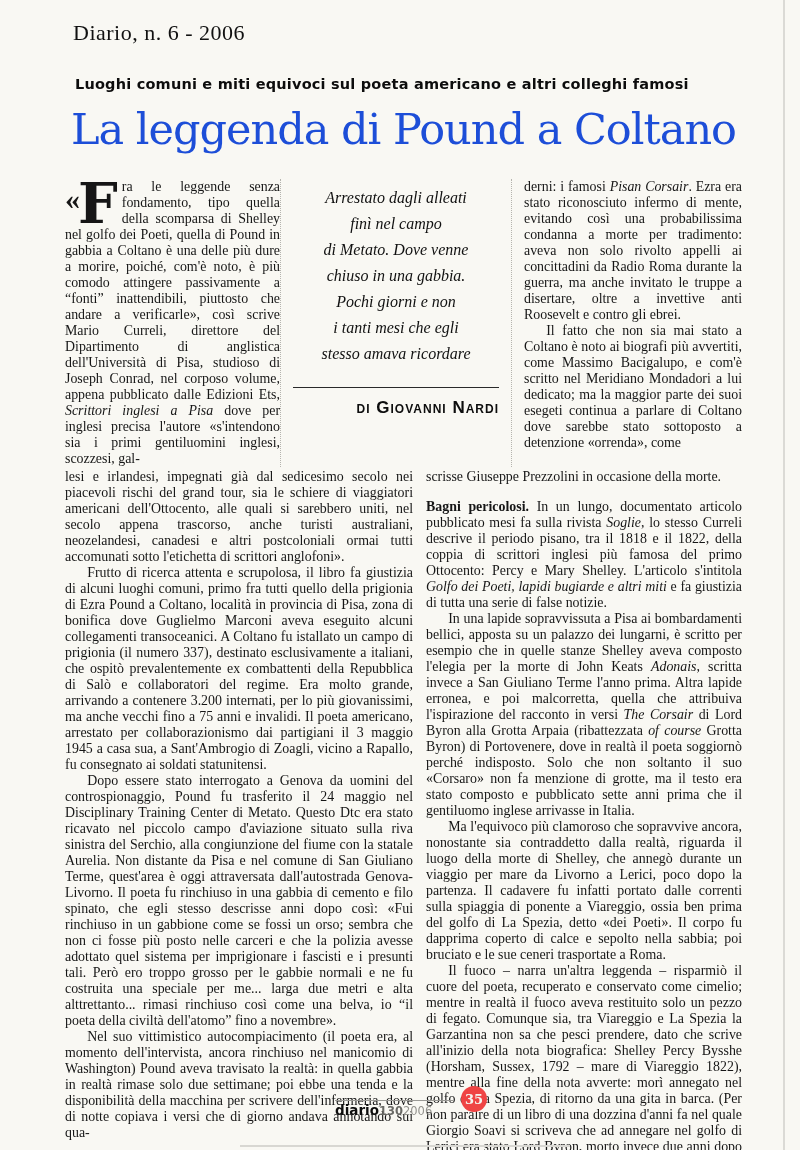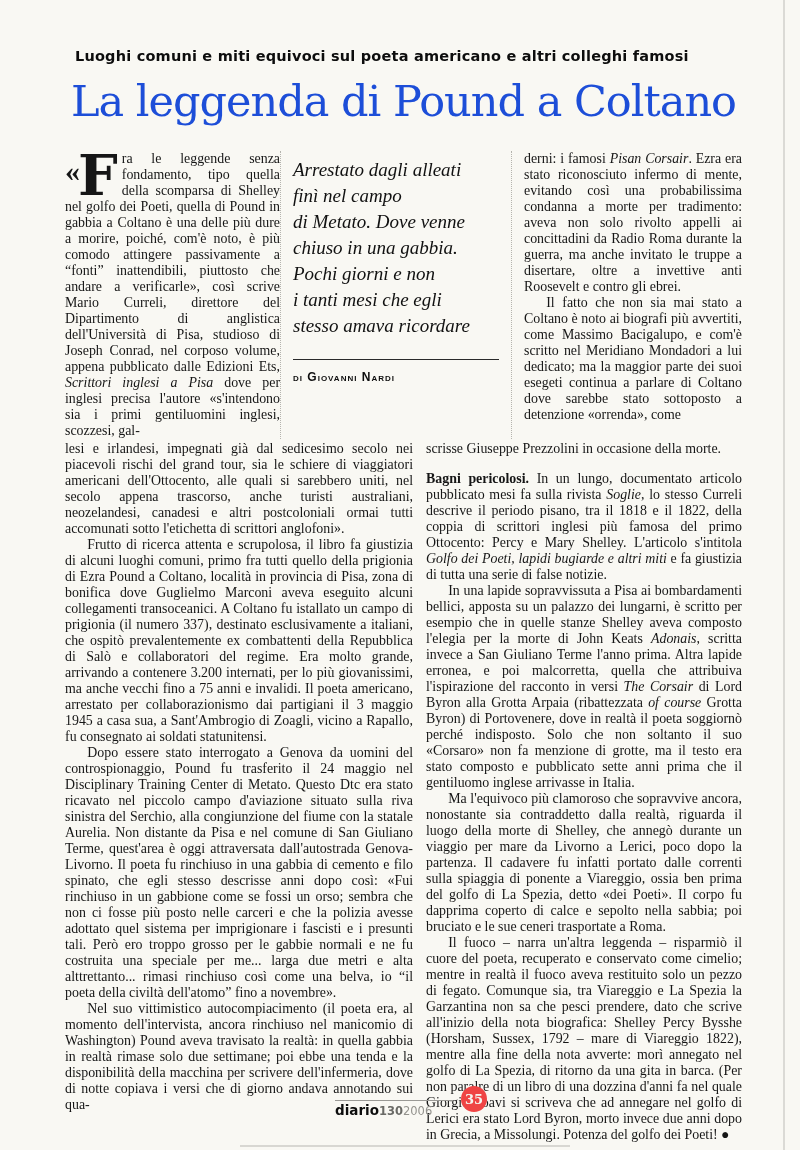--- a/index.html
+++ b/index.html
@@ -50,31 +50,31 @@
   .bodytext p.ind{text-indent:1.6em;}
   .bodytext i{font-style:italic;}
   .bodytext b{font-weight:bold;}
 
   .dropcap{float:left;margin:2px 4px 0 0;line-height:.82;}
   .dropcap .dq{font-size:30px;font-weight:bold;vertical-align:14px;letter-spacing:-2px;}
   .dropcap .dl{font-size:56px;font-weight:bold;font-family:"DejaVu Serif", serif;}
 
   .pullquote{
     font-style:italic;
-    font-size:19px;line-height:26px;
-    text-align:left;
+    font-size:16px;line-height:26px;
+    text-align:center;
     white-space:pre-line;
     color:#111;
     margin-top:2px;
   }
   .byline-rule{border:none;border-top:1.5px solid #2a2a2a;margin:20px 0 10px 0;}
   .byline{
-    text-align:left;
+    text-align:right;
     font-family:"Liberation Sans", sans-serif;
-    font-weight:bold;font-size:12px;
+    font-weight:bold;font-size:17px;
     font-variant:small-caps;letter-spacing:1px;color:#0d0d0d;
   }
 
   
   .band2{display:flex;margin-top:2px;}
   .b2-left{width:348px;box-sizing:border-box;}
   .b2-right{width:329px;box-sizing:border-box;padding-left:13px;}
   .lede-gap{margin-top:14px !important;}
 
   
@@ -96,20 +96,21 @@
     display:flex;align-items:center;justify-content:center;
   }
 </style>
 </head>
 <body>
 
 <div class="page">
   <div class="scan-edge-right"></div>
   <div class="scan-edge-bottom"></div>
 
+  <div class="masthead">Diario, n. 6 - 2006</div>
 
   <div class="kicker">Luoghi comuni e miti equivoci sul poeta americano e altri colleghi famosi</div>
 
   <h1 class="title">La leggenda di Pound a Coltano</h1>
 
   <div class="band1">
     <div class="b1-col1 bodytext">
       <p>
         <span class="dropcap"><span class="dq">«</span><span class="dl">F</span></span><span><span>ra le leggende senza fondamento, tipo quella della scomparsa di Shelley nel golfo dei Poeti, quella di Pound in gabbia a Coltano è una delle più dure a morire, poiché, com'è noto, è più comodo attingere passivamente a “fonti” inattendibili, piuttosto che andare a verificarle», così scrive Mario Curreli, direttore del Dipartimento di anglistica dell'Università di Pisa, studioso di Joseph Conrad, nel corposo volume, appena pubblicato dalle Edizioni Ets, </span><i>Scrittori inglesi a Pisa</i><span> dove per inglesi precisa l'autore «s'intendono sia i primi gentiluomini inglesi, scozzesi, gal-</span></span>
       </p>

